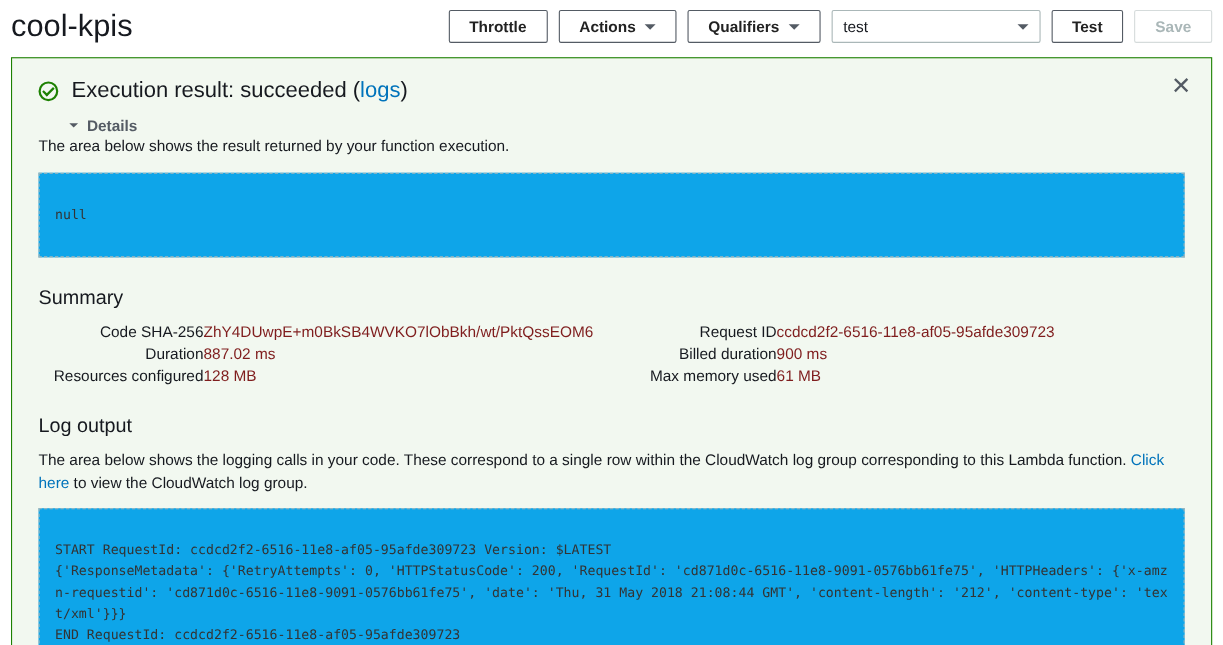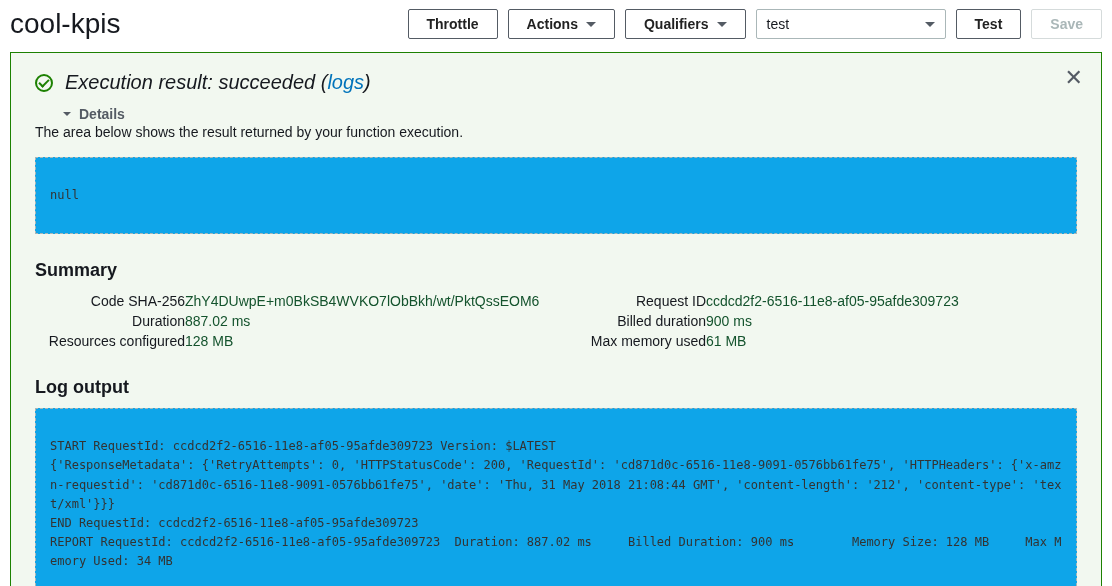--- a/index.html
+++ b/index.html
@@ -8,32 +8,32 @@
 .func-name { font-size: 28px; font-weight: 400; color: #16191f; flex: 0 0 auto; margin-right: auto; }
 .btn { background: #fff; border: 1px solid #545b64; border-radius: 2px; padding: 6px 18px; font-size: 14px; color: #222; cursor: pointer; display: inline-flex; align-items: center; gap: 8px; font-weight: 700; }
 .caret-dn { width: 0; height: 0; border-left: 5px solid transparent; border-right: 5px solid transparent; border-top: 5px solid #545b64; }
 .select-box { border: 1px solid #aab7b8; border-radius: 2px; padding: 6px 10px; width: 190px; display: flex; align-items: center; justify-content: space-between; cursor: pointer; font-size: 14px; }
 .btn.disabled { color: #aab7b8; border-color: #d5dbdb; cursor: default; }
 .result-panel { border: 1px solid #1d8102; background: #f2f8f0; margin: 0 10px 10px 10px; padding: 18px 24px 24px 24px; position: relative; }
 .close-x { position: absolute; top: 14px; right: 18px; font-size: 22px; color: #545b64; cursor: pointer; line-height: 1; }
 .result-title-row { display: flex; align-items: center; gap: 12px; margin-bottom: 12px; }
 .check-icon { width: 18px; height: 18px; border: 2px solid #1d8102; border-radius: 50%; display: flex; align-items: center; justify-content: center; flex-shrink: 0; }
 .check-icon::after { content: ""; width: 4px; height: 8px; border-right: 2px solid #1d8102; border-bottom: 2px solid #1d8102; transform: rotate(45deg); margin-top: -2px; }
-.result-title { font-size: 20px; font-weight: 400; font-style: italic; }
+.result-title { font-size: 20px; font-weight: 400; }
 .link { color: #0073bb; cursor: pointer; }
 .details-toggle { display: flex; align-items: center; gap: 8px; margin-left: 28px; cursor: pointer; font-weight: 700; color: #545b64; font-size: 14px; }
 .caret-dn.small { border-left-width: 4px; border-right-width: 4px; border-top-width: 4px; }
 .body-text { color: #16191f; margin-bottom: 14px; line-height: 1.5; }
 .dashed-box { border: 1px dashed #aab7b8; background: #0ea5e9; padding: 28px 14px; font-family: Monaco, Consolas, monospace; font-size: 12px; color: #333; white-space: pre-wrap; word-break: break-all; line-height: 1.6; }
-.section-h { font-size: 18px; font-weight: 700; margin-top: 26px; margin-bottom: 10px; }
+.section-h { font-size: 18px; font-weight: 400; margin-top: 26px; margin-bottom: 10px; }
 .summary-grid { display: flex; gap: 0; }
 .summary-col { flex: 1; }
 .summary-row { display: flex; padding: 2px 0; font-size: 14px; }
 .summary-label { font-weight: 400; width: 150px; flex-shrink: 0; text-align: right; }
-.summary-val { color: #14532d; overflow: hidden; }
+.summary-val { color: #7f1d1d; overflow: hidden; }
 .log-desc { margin-bottom: 12px; }
 </style>
 </head>
 <body>
 
 <div class="header-row">
   <div class="func-name">cool-kpis</div>
   <button class="btn">
       <span>Throttle</span>
     </button>
@@ -102,17 +102,20 @@
           <span class="summary-val">900 ms</span>
         </div>
       <div class="summary-row">
           <span class="summary-label">Max memory used</span>
           <span class="summary-val">61 MB</span>
         </div>
     </div>
   </div>
 
   <div class="section-h">Log output</div>
+  <div class="body-text log-desc">
+    <span>The area below shows the logging calls in your code. These correspond to a single row within the CloudWatch log group corresponding to this Lambda function. </span><span class="link">Click here</span><span> to view the CloudWatch log group.</span>
+  </div>
   <div class="dashed-box">START RequestId: ccdcd2f2-6516-11e8-af05-95afde309723 Version: $LATEST
 {'ResponseMetadata': {'RetryAttempts': 0, 'HTTPStatusCode': 200, 'RequestId': 'cd871d0c-6516-11e8-9091-0576bb61fe75', 'HTTPHeaders': {'x-amzn-requestid': 'cd871d0c-6516-11e8-9091-0576bb61fe75', 'date': 'Thu, 31 May 2018 21:08:44 GMT', 'content-length': '212', 'content-type': 'text/xml'}}}
 END RequestId: ccdcd2f2-6516-11e8-af05-95afde309723
 REPORT RequestId: ccdcd2f2-6516-11e8-af05-95afde309723  Duration: 887.02 ms     Billed Duration: 900 ms        Memory Size: 128 MB     Max Memory Used: 34 MB</div>
 </div>
 
 </body></html>

